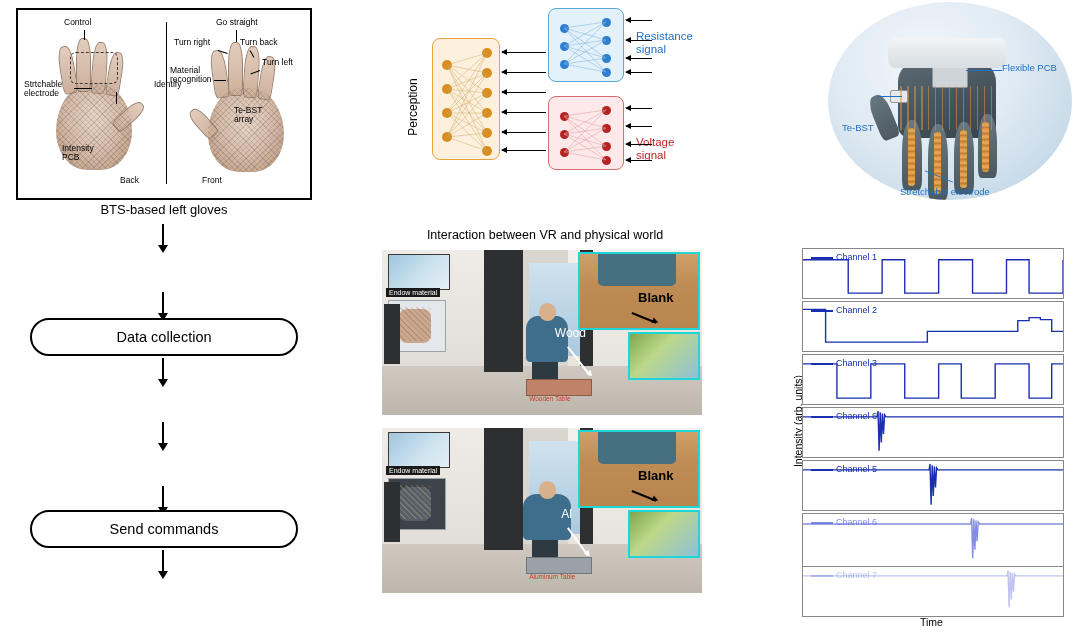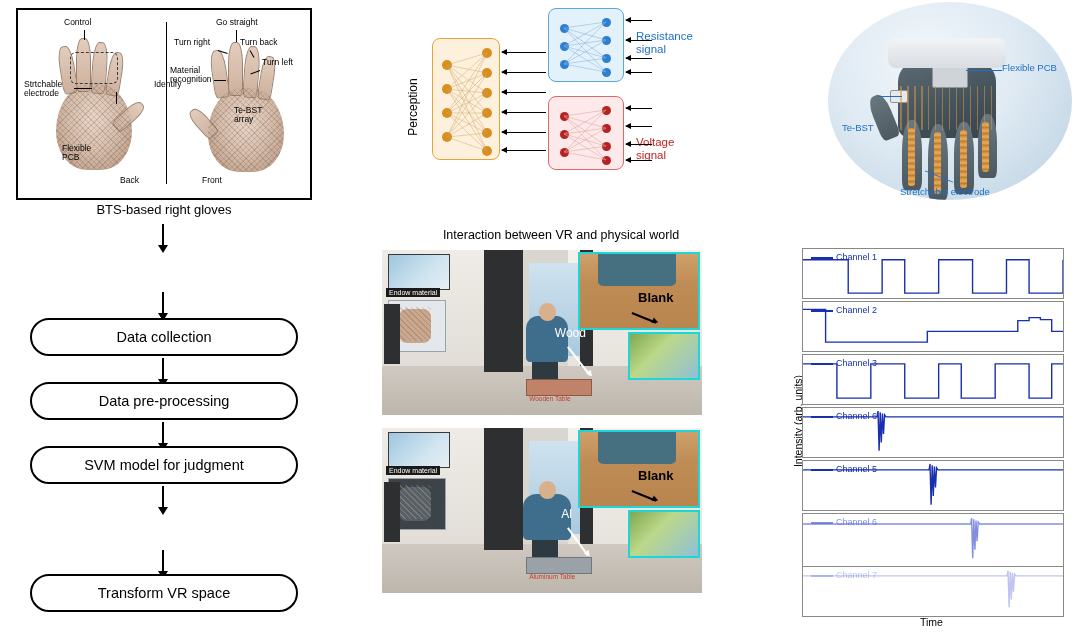--- a/index.html
+++ b/index.html
@@ -188,21 +188,21 @@
     font-size: 9.5px;
     color: #1f6fc4;
     white-space: nowrap;
   }
   .photo-lead { position: absolute; background: #1f6fc4; height: 1px; }
 
   
   #vr-panel { left: 380px; top: 228px; width: 330px; height: 400px; }
   .vr-title {
     position: absolute;
-    left: 16px; top: 0;
+    left: 0; top: 0;
     width: 330px;
     text-align: center;
     font-size: 12.5px;
     color: #000;
   }
   .vr-scene {
     position: absolute;
     left: 2px;
     width: 320px;
     height: 165px;
@@ -367,21 +367,21 @@
     <div class="hand-label" style="left:46px; top:8px;">Control</div>
     <div class="lead-v" style="left:66px; top:20px; height:10px;"></div>
 
     <div class="hand-label wrap" style="left:6px; top:70px; white-space:pre-line;">Strtchable
 electrode</div>
     <div class="lead" style="left:56px; top:78px; width:18px;"></div>
 
     <div class="hand-label" style="left:92px; top:70px;margin-left:44px;">Identify</div>
     <div class="lead-v" style="left:98px; top:82px; height:12px;"></div>
 
-    <div class="hand-label wrap" style="left:44px; top:134px; white-space:pre-line;">Flexible
+    <div class="hand-label wrap" style="left:44px; top:134px; white-space:pre-line;">Intensity
 PCB</div>
 
     <div class="hand-label" style="left:102px; top:166px;">Back</div>
 
     <div>
       <div class="hand-img" style="left:190px; top:78px; width:76px; height:84px;"></div>
       <div class="finger" style="left:194px; top:40px; width:13px; height:46px; transform:rotate(-8deg);"></div>
       <div class="finger" style="left:210px; top:32px; width:13px; height:52px;"></div>
       <div class="finger" style="left:226px; top:36px; width:13px; height:50px; transform:rotate(4deg);"></div>
       <div class="finger" style="left:242px; top:46px; width:12px; height:42px; transform:rotate(9deg);"></div>
@@ -407,37 +407,35 @@
     <div class="hand-label wrap" style="left:152px; top:56px; white-space:pre-line;">Material
 recognition</div>
     <div class="lead" style="left:196px; top:70px; width:12px;"></div>
 
     <div class="hand-label wrap" style="left:216px; top:96px; white-space:pre-line;">Te-BST
 array</div>
 
     <div class="hand-label" style="left:184px; top:166px;">Front</div>
   </div>
 
-  <div class="caption-bts">BTS-based right gloves</div>
+  <div class="caption-bts">BTS-based left gloves</div>
 
   <div class="flow-arrow" style="top:220px;"></div>
 
   <div class="flow-arrow" style="top:288px;"></div>
   <div class="flow-node" style="top:314px;text-align:right;">Data collection</div>
 
   <div class="flow-arrow" style="top:354px;"></div>
-  <div class="flow-node" style="top:378px;">Data pre-processing</div>
 
   <div class="flow-arrow" style="top:418px;"></div>
-  <div class="flow-node" style="top:442px;">SVM model for judgment</div>
 
   <div class="flow-arrow" style="top:482px;"></div>
+  <div class="flow-node" style="top:506px;">Send commands</div>
 
   <div class="flow-arrow" style="top:546px;"></div>
-  <div class="flow-node" style="top:570px;">Transform VR space</div>
 </div>
 
 <div class="panel" id="nn-panel">
 
   <div class="nn-label-vert" style="left:-2px; top:100px; width:70px; text-align:center;">Perception</div>
 
   <div class="nn-box perception" style="left:52px; top:38px; width:68px; height:122px;"></div>
   <div>
     <div class="node n-orange" style="left:62px; top:60px; width:10px; height:10px;"></div>
     <div class="node n-orange" style="left:62px; top:84px; width:10px; height:10px;"></div>

